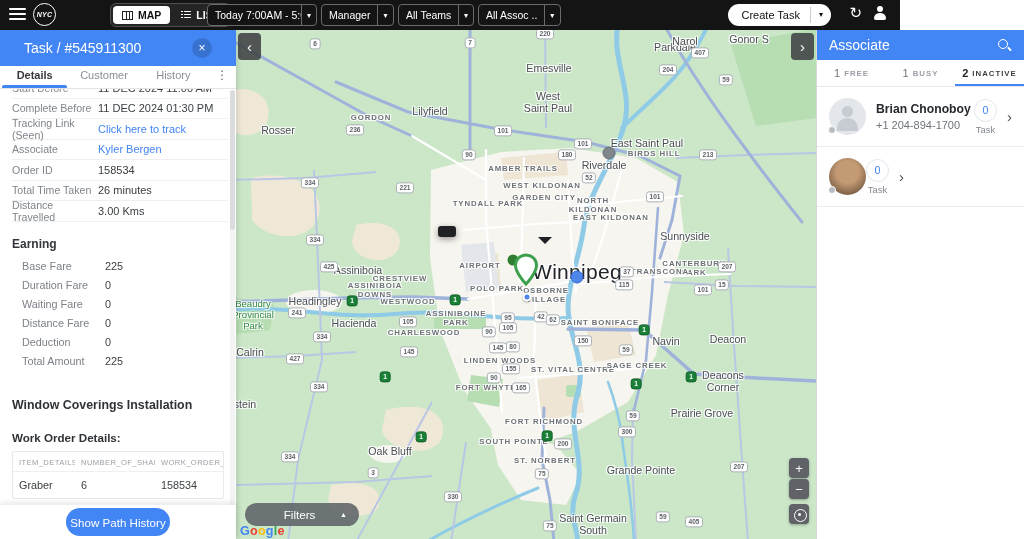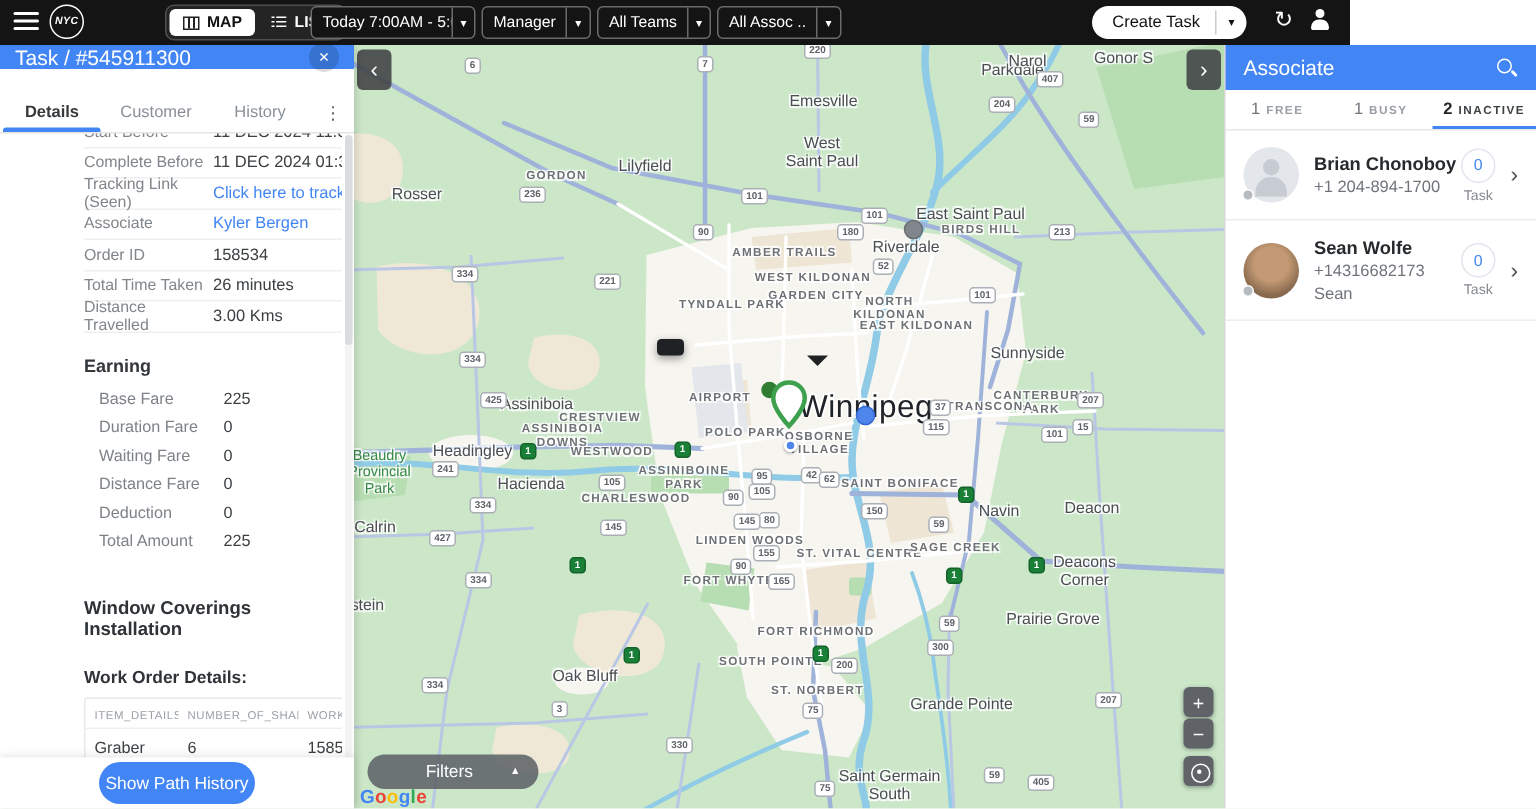--- a/index.html
+++ b/index.html
@@ -37,34 +37,34 @@
     padding:0 8px;font-size:8px;color:#111;}
   .tb-refresh{position:absolute;right:38px;top:4px;color:#fff;font-size:15px;cursor:pointer;}
   .tb-user{position:absolute;right:12px;top:6px;width:16px;height:16px;cursor:pointer;}
   .tb-user::before{content:"";position:absolute;left:5px;top:0;width:6px;height:6px;border-radius:50%;background:#fff;}
   .tb-user::after{content:"";position:absolute;left:2px;top:7px;width:12px;height:7px;
     border-radius:6px 6px 2px 2px;background:#fff;}
 
   
   .task-panel{position:absolute;left:0;top:30px;width:236px;height:509px;background:#fff;z-index:40;
     box-shadow:2px 0 5px rgba(0,0,0,.12);}
-  .tp-header{position:absolute;left:0;top:0;width:100%;height:16px;background:#4285f4;color:#fff;
-    display:flex;align-items:center;padding:0 10px;}
+  .tp-header{position:absolute;left:0;top:0;width:100%;height:36px;background:#4285f4;color:#fff;
+    display:flex;align-items:center;padding:0 24px;}
   .tp-title{font-size:14px;flex:1;}
   .tp-close{width:20px;height:20px;border-radius:50%;background:rgba(0,0,0,.14);color:#fff;
     display:flex;align-items:center;justify-content:center;font-size:12px;cursor:pointer;}
   .tp-tabs{position:absolute;left:0;top:32px;width:100%;height:27px;display:flex;
     border-bottom:1px solid #e4e4e4;align-items:center;}
   .tp-tab{width:70px;text-align:center;font-size:11px;color:#8a9097;position:relative;height:100%;
     display:flex;align-items:center;justify-content:center;cursor:pointer;}
   .tp-tab.active{color:#35383b;font-weight:bold;}
   .tp-tab.active::after{content:"";position:absolute;left:2px;right:2px;bottom:0;height:3px;
     background:#4285f4;border-radius:2px 2px 0 0;}
   .tp-kebab{margin-left:auto;padding:0 8px;color:#5f6368;font-size:12px;cursor:pointer;}
-  .tp-scroll{position:absolute;left:0;top:59px;width:228px;height:446px;overflow:hidden;padding-left:44px;}
+  .tp-scroll{position:absolute;left:0;top:59px;width:228px;height:446px;overflow:hidden;}
   .tp-inner{margin-top:-11px;padding:0 0 0 12px;}
   .detail-row{display:flex;align-items:center;height:20.5px;border-bottom:1px solid #efefef;
     padding-right:8px;}
   .dr-label{width:86px;font-size:10.6px;color:#80868b;flex:none;}
   .dr-value{font-size:11px;color:#3c4043;white-space:nowrap;}
   .dr-value.link{color:#4285f4;cursor:pointer;}
   .earning-title{margin-top:15px;font-size:12px;font-weight:bold;color:#33363a;}
   .earning-rows{margin:9px 0 0 10px;}
   .earn-row{display:flex;height:13px;margin-bottom:6.2px;}
   .er-label{width:83px;font-size:10.8px;color:#7d8288;}
@@ -587,25 +587,20 @@
           <div class="ai-badge">
             <div class="ai-count">0</div>
             <div class="ai-tasklab">Task</div>
           </div>
           <div class="ai-chevron">›</div>
         </div>
         <div class="assoc-item">
           <div class="avatar photo">
             <span class="status-dot"></span>
           </div>
-          <div class="ai-info">
-            <div class="ai-name">Sean Wolfe</div>
-            <div class="ai-phone">+14316682173</div>
-            <div class="ai-sub">Sean</div>
-          </div>
           <div class="ai-badge">
             <div class="ai-count">0</div>
             <div class="ai-tasklab">Task</div>
           </div>
           <div class="ai-chevron">›</div>
         </div>
       </div>
   </div>
 
 </div>

